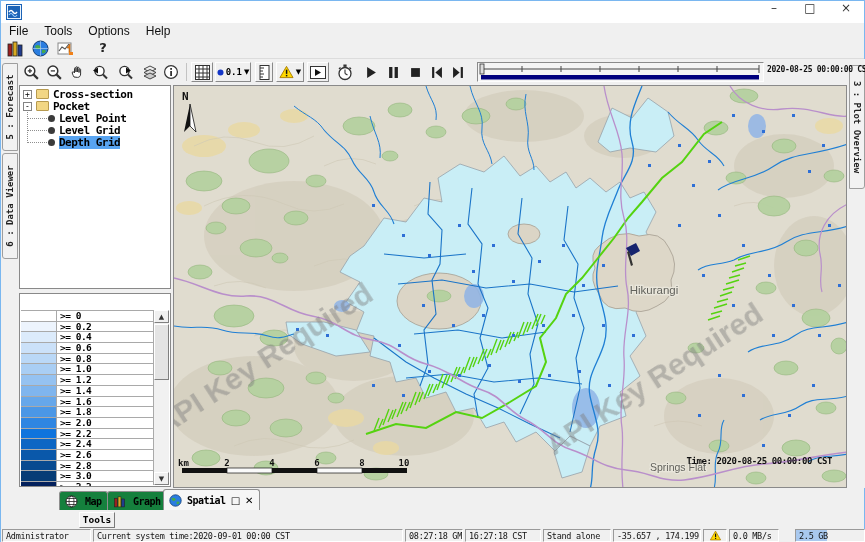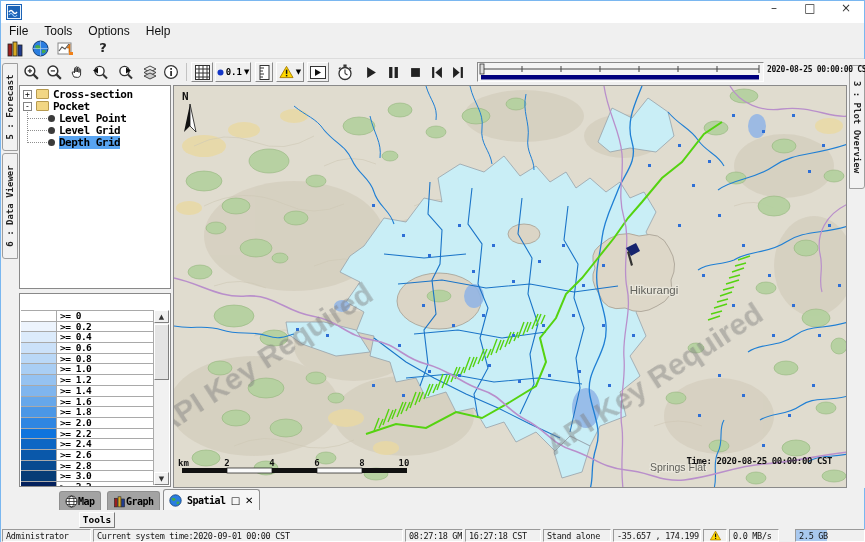--- a/index.html
+++ b/index.html
@@ -48,21 +48,21 @@
   .llab{flex:1;font:bold 9.5px "DejaVu Sans Mono",monospace;letter-spacing:-.5px;line-height:10px;padding-left:3px}
   .sbar{position:absolute;top:16px;right:1px;bottom:1px;width:16px;background:#f1f1f1;border-left:1px solid #aaa}
   .sbtn{position:absolute;left:0;width:15px;height:13px;background:#f0f0f0;border:1px solid;border-color:#fff #808080 #808080 #fff;font:7px "DejaVu Sans",sans-serif;text-align:center;line-height:12px;color:#333}
   .sthumb{position:absolute;left:0;top:14px;width:15px;height:56px;background:#e4e4e4;border:1px solid;border-color:#fff #808080 #808080 #fff}
   
   .map{position:absolute;left:172px;top:84px;width:674px;height:403px;border:1px solid #8a8a8a;background:#e0dccf;overflow:hidden}
   
   .timeline{position:absolute;left:458px;top:3px;width:287px;height:20px;border:1px solid;border-color:#8a8a8a #fdfdfd #fdfdfd #8a8a8a;background:#f4f4f4}
   .tl-date{position:absolute;left:748px;top:6px;font:bold 8px "DejaVu Sans Mono",monospace;letter-spacing:-.3px;color:#111;white-space:nowrap}
   
-  .btab{position:absolute;border:1px solid #8f8f8f;border-bottom:none;border-radius:3px 3px 0 0;background:#a3a3a3;display:flex;align-items:center;padding:0 5px;gap:0}
+  .btab{position:absolute;border:1px solid #8f8f8f;border-bottom:none;border-radius:3px 3px 0 0;background:#15803d;display:flex;align-items:center;padding:0 5px;gap:7px}
   .btab .lbl{font:bold 10px "DejaVu Sans Mono",monospace;letter-spacing:-.5px;color:#000}
   .btab.active{background:#f6f6f6}
   .logsbtn{position:absolute;left:78px;top:511px;width:36px;height:16px;border:1px solid;border-color:#fdfdfd #7a7a7a #7a7a7a #fdfdfd;background:#f0f0f0;font:bold 9.5px "DejaVu Sans Mono",monospace;text-align:center;line-height:14px}
   
   .statusbar{position:absolute;left:0;top:527px;width:100%;height:15px;background:#f0f0f0}
   .scell{position:absolute;top:1px;height:13px;border:1px solid;border-color:#9a9a9a #fff #fff #9a9a9a;background:#f0f0f0;font:8.5px "DejaVu Sans Mono",monospace;letter-spacing:-.3px;color:#111;padding:1px 0 0 3px;white-space:nowrap;overflow:hidden}
   svg{display:block}
 </style>
 </head>
 <body>

